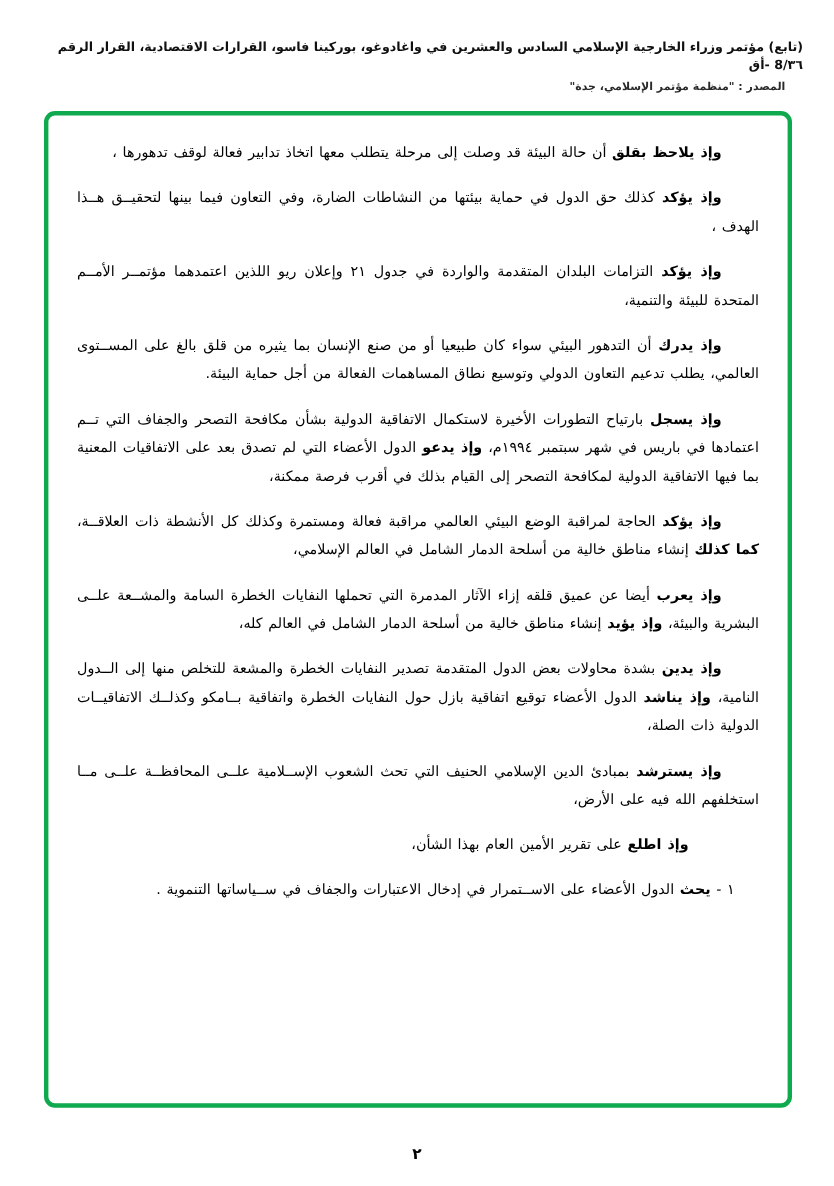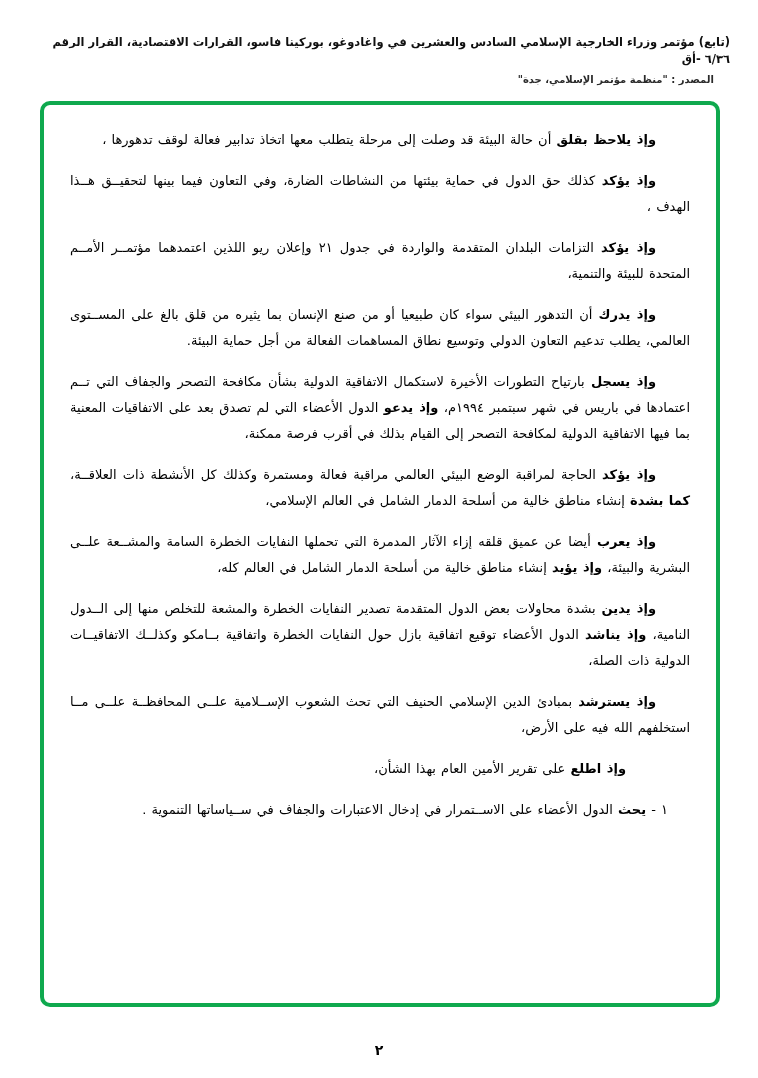--- a/index.html
+++ b/index.html
@@ -65,32 +65,32 @@
     font-weight: bold;
     color: #000;
   }
 </style>
 </head>
 <body>
 
 <div class="page">
 
   <header class="doc-header">
-    <div class="h1">(تابع) مؤتمر وزراء الخارجية الإسلامي السادس والعشرين في واغادوغو، بوركينا فاسو، القرارات الاقتصادية، القرار الرقم ٦/٣٦ -أق</div>
+    <div class="h1">(تابع) مؤتمر وزراء الخارجية الإسلامي السادس والعشرين في واغادوغو، بوركينا فاسو، القرارات الاقتصادية، القرار الرقم 8/٣٦ -أق</div>
     <div class="h2">المصدر : "منظمة مؤتمر الإسلامي، جدة"</div>
   </header>
 
   <main class="content-box" style="border-color: rgb(15, 169, 78);">
     <div>
         <p class="para"><span class="lead">وإذ يلاحظ بقلق</span><span class="body-text"> أن حالة البيئة قد وصلت إلى مرحلة يتطلب معها اتخاذ تدابير فعالة لوقف تدهورها ،</span></p>
         <p class="para"><span class="lead">وإذ يؤكد</span><span class="body-text"> كذلك حق الدول في حماية بيئتها من النشاطات الضارة، وفي التعاون فيما بينها لتحقيــق هــذا الهدف ،</span></p>
         <p class="para"><span class="lead">وإذ يؤكد</span><span class="body-text"> التزامات البلدان المتقدمة والواردة في جدول ٢١ وإعلان ريو اللذين اعتمدهما مؤتمــر الأمــم المتحدة للبيئة والتنمية،</span></p>
         <p class="para"><span class="lead">وإذ يدرك</span><span class="body-text"> أن التدهور البيئي سواء كان طبيعيا أو من صنع الإنسان بما يثيره من قلق بالغ على المســتوى العالمي، يطلب تدعيم التعاون الدولي وتوسيع نطاق المساهمات الفعالة من أجل حماية البيئة.</span></p>
         <p class="para"><span class="lead">وإذ يسجل</span><span class="body-text"> بارتياح التطورات الأخيرة لاستكمال الاتفاقية الدولية بشأن مكافحة التصحر والجفاف التي تــم اعتمادها في باريس في شهر سبتمبر ١٩٩٤م، </span><span class="lead">وإذ يدعو</span><span class="body-text"> الدول الأعضاء التي لم تصدق بعد على الاتفاقيات المعنية بما فيها الاتفاقية الدولية لمكافحة التصحر إلى القيام بذلك في أقرب فرصة ممكنة،</span></p>
-        <p class="para"><span class="lead">وإذ يؤكد</span><span class="body-text"> الحاجة لمراقبة الوضع البيئي العالمي مراقبة فعالة ومستمرة وكذلك كل الأنشطة ذات العلاقــة، </span><span class="lead">كما بشدة</span><span class="body-text"> إنشاء مناطق خالية من أسلحة الدمار الشامل في العالم الإسلامي،</span></p>
+        <p class="para"><span class="lead">وإذ يؤكد</span><span class="body-text"> الحاجة لمراقبة الوضع البيئي العالمي مراقبة فعالة ومستمرة وكذلك كل الأنشطة ذات العلاقــة، </span><span class="lead">كما كذلك</span><span class="body-text"> إنشاء مناطق خالية من أسلحة الدمار الشامل في العالم الإسلامي،</span></p>
         <p class="para"><span class="lead">وإذ يعرب</span><span class="body-text"> أيضا عن عميق قلقه إزاء الآثار المدمرة التي تحملها النفايات الخطرة السامة والمشــعة علــى البشرية والبيئة، </span><span class="lead">وإذ يؤيد</span><span class="body-text"> إنشاء مناطق خالية من أسلحة الدمار الشامل في العالم كله،</span></p>
         <p class="para"><span class="lead">وإذ يدين</span><span class="body-text"> بشدة محاولات بعض الدول المتقدمة تصدير النفايات الخطرة والمشعة للتخلص منها إلى الــدول النامية، </span><span class="lead">وإذ يناشد</span><span class="body-text"> الدول الأعضاء توقيع اتفاقية بازل حول النفايات الخطرة واتفاقية بــامكو وكذلــك الاتفاقيــات الدولية ذات الصلة،</span></p>
         <p class="para"><span class="lead">وإذ يسترشد</span><span class="body-text"> بمبادئ الدين الإسلامي الحنيف التي تحث الشعوب الإســلامية علــى المحافظــة علــى مــا استخلفهم الله فيه على الأرض،</span></p>
         <p class="para indent-large"><span class="lead">وإذ اطلع</span><span class="body-text"> على تقرير الأمين العام بهذا الشأن،</span></p>
         <p class="para numbered"><span class="body-text">١ -  </span><span class="lead">يحث</span><span class="body-text"> الدول الأعضاء على الاســتمرار في إدخال الاعتبارات والجفاف في ســياساتها التنموية .</span></p>
       </div>
   </main>
 
   <footer class="page-footer">
     <span>٢</span>

